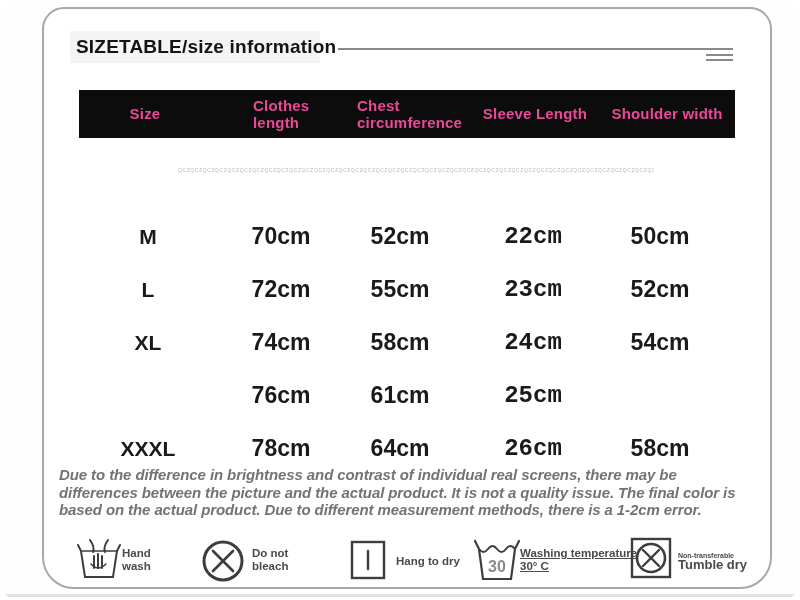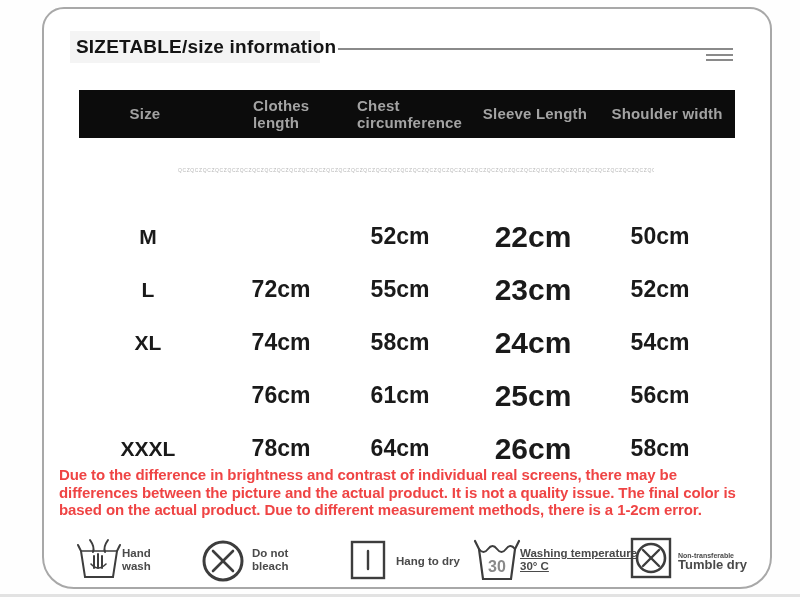--- a/index.html
+++ b/index.html
@@ -1,17 +1,17 @@
 <!DOCTYPE html>
 <html><head>
 <meta charset="utf-8">
 <style>
   * { margin:0; padding:0; box-sizing:border-box; }
   html,body { width:800px; height:600px; background:#ffffff; font-family:"Liberation Sans", sans-serif; }
-  .canvas { position:relative; width:800px; height:600px; background:#fefefe; overflow:hidden; }
+  .canvas { position:relative; width:800px; height:600px; background:#fefefe; overflow:hidden;border-radius:19px; }
 
   .card {
     position:absolute; left:42px; top:7px; width:730px; height:582px;
     background:#ffffff; border:2px solid #a8a8a8;
     border-radius:22px 22px 32px 32px;
   }
 
   .title-band {
     position:absolute; left:70px; top:31px; width:250px; height:32px;
     background:#f4f4f4; display:flex; align-items:center;
@@ -20,47 +20,48 @@
     font-size:19px; font-weight:bold; color:#141414; padding-left:6px;
     letter-spacing:0.2px; white-space:nowrap;
   }
   .divider-line { position:absolute; left:338px; top:48px; width:395px; height:2px; background:#8a8a8a; }
   .menu-icon span { position:absolute; height:2px; background:#8a8a8a; }
   .menu-icon .m1 { left:706px; top:54px; width:27px; }
   .menu-icon .m2 { left:706px; top:59px; width:27px; }
 
   .header-bar {
     position:absolute; left:79px; top:90px; width:656px; height:48px;
-    background:#0c0c0c; color:#a3a3a3;
+    background:#0c0c0c; color:#ec4899;
   }
   .hcell { position:absolute; font-weight:bold; font-size:15px; letter-spacing:0.2px; }
   .h-size     { left:30px;  top:0; width:72px;  text-align:center; line-height:48px; }
   .h-clothes  { left:174px; top:7px; width:72px;  line-height:17px; }
   .h-chest    { left:278px; top:7px; width:112px; line-height:17px; }
   .h-sleeve   { left:396px; top:0; width:120px; text-align:center; line-height:48px; }
   .h-shoulder { left:520px; top:0; width:136px; text-align:center; line-height:48px; }
 
   .watermark {
     position:absolute; left:178px; top:167px; width:476px; overflow:hidden;
     font-size:5px; color:#b9b9b9; letter-spacing:0.6px; white-space:nowrap;
   }
 
   .rows { position:absolute; left:79px; top:210px; width:656px; }
   .trow { position:relative; height:53px; }
   .tcell { position:absolute; top:0; transform:translateX(-50%); line-height:53px; white-space:nowrap; color:#1a1a1a; }
   .c-size     { left:69px;  font-size:21px; font-weight:600; }
   .c-clothes  { left:202px; font-size:23px; font-weight:bold; }
   .c-chest    { left:321px; font-size:23px; font-weight:bold; }
-  .c-sleeve   { left:454px; font-size:30px; font-weight:800; }
+  .c-sleeve   { left:454px; font-size:24px; font-weight:800;font-family:Liberation Mono, monospace; }
   .c-shoulder { left:581px; font-size:23px; font-weight:bold; }
 
   .disclaimer {
     position:absolute; left:59px; top:466px; width:694px;
-    font-size:15px; font-weight:bold; color:#ef4444; line-height:17.5px;
+    font-size:15px; font-weight:bold; color:#737373; line-height:17.5px;
     letter-spacing:-0.1px;
+    font-style:italic;
   }
 
   .care { position:absolute; left:0; top:0; }
   .care svg { position:absolute; }
   .care-label {
     position:absolute; font-weight:bold; color:#4a4a4a; font-size:11.5px; line-height:13px;
   }
   .lbl-handwash  { left:122px; top:547px; width:46px; }
   .lbl-bleach    { left:252px; top:547px; width:52px; }
   .lbl-hang      { left:396px; top:555px; white-space:nowrap; }
@@ -93,20 +94,21 @@
     <div class="hcell h-clothes">Clothes length</div>
     <div class="hcell h-shoulder">Shoulder width</div>
     <div class="hcell h-sleeve">Sleeve Length</div>
   </div>
 
   <div class="watermark">QCZQCZQCZQCZQCZQCZQCZQCZQCZQCZQCZQCZQCZQCZQCZQCZQCZQCZQCZQCZQCZQCZQCZQCZQCZQCZQCZQCZQCZQCZQCZQCZQCZQCZQCZQCZQCZQCZQCZQCZQCZQCZQCZQCZQCZQCZQCZQCZ</div>
 
   <div class="rows">
     <div class="trow">
       <span class="tcell c-size">M</span>
+      <span class="tcell c-clothes">70cm</span>
       <span class="tcell c-chest">52cm</span>
       <span class="tcell c-sleeve">22cm</span>
       <span class="tcell c-shoulder">50cm</span>
     </div>
     <div class="trow">
       <span class="tcell c-size">L</span>
       <span class="tcell c-clothes">72cm</span>
       <span class="tcell c-chest">55cm</span>
       <span class="tcell c-sleeve">23cm</span>
       <span class="tcell c-shoulder">52cm</span>
@@ -115,21 +117,20 @@
       <span class="tcell c-size">XL</span>
       <span class="tcell c-clothes">74cm</span>
       <span class="tcell c-chest">58cm</span>
       <span class="tcell c-sleeve">24cm</span>
       <span class="tcell c-shoulder">54cm</span>
     </div>
     <div class="trow">
       <span class="tcell c-clothes">76cm</span>
       <span class="tcell c-chest">61cm</span>
       <span class="tcell c-sleeve">25cm</span>
-      <span class="tcell c-shoulder">56cm</span>
     </div>
     <div class="trow">
       <span class="tcell c-size">XXXL</span>
       <span class="tcell c-clothes">78cm</span>
       <span class="tcell c-chest">64cm</span>
       <span class="tcell c-sleeve">26cm</span>
       <span class="tcell c-shoulder">58cm</span>
     </div>
   </div>
 

